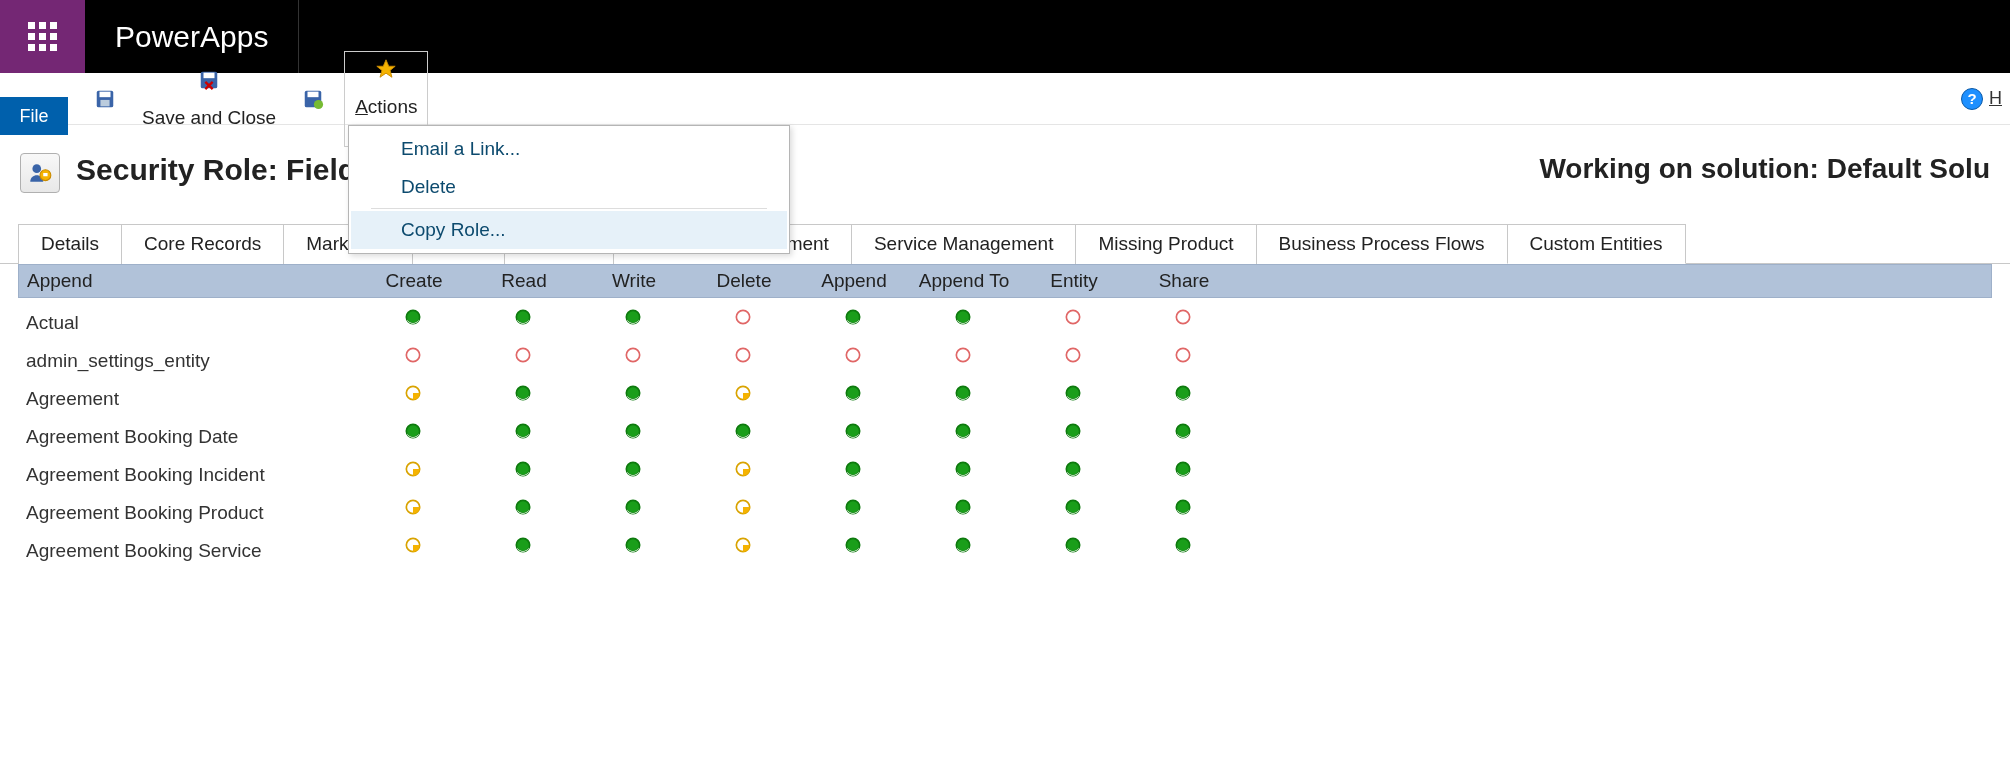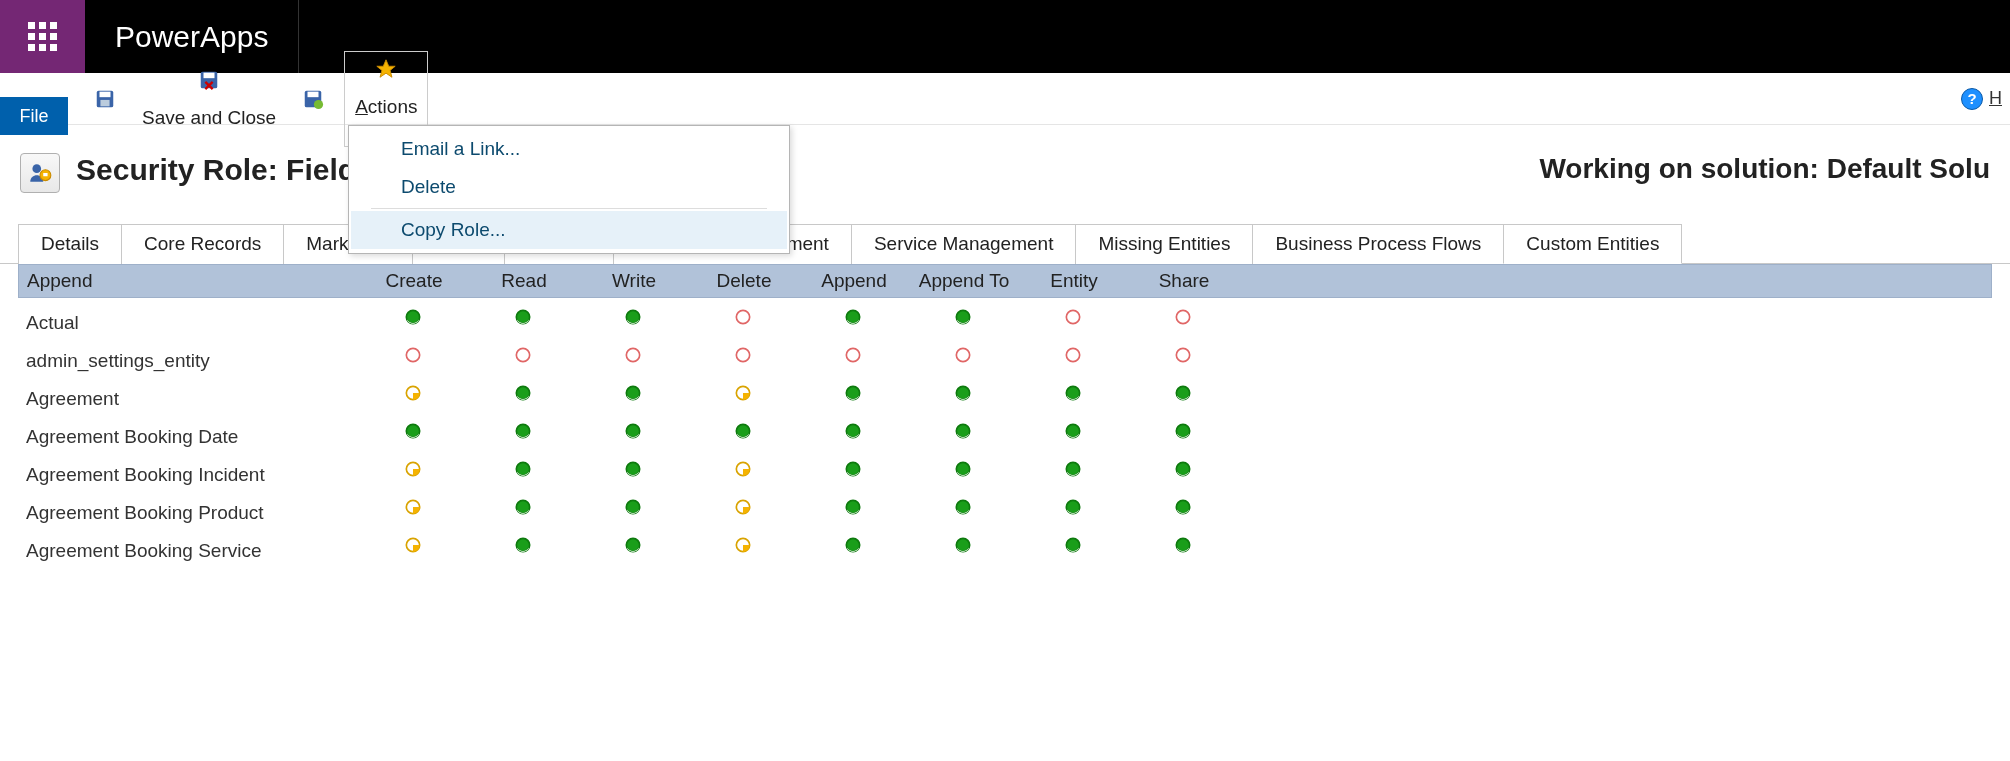--- a/index.html
+++ b/index.html
@@ -267,21 +267,21 @@
 </div>
 
 <div class="tabs" id="tabs">
     <div class="tab">Details</div>
     <div class="tab">Core Records</div>
     <div class="tab">Marketing</div>
     <div class="tab">Sales</div>
     <div class="tab">Service</div>
     <div class="tab">Business Management</div>
     <div class="tab">Service Management</div>
-    <div class="tab">Missing Entities</div>
+    <div class="tab">Missing Product</div>
     <div class="tab">Business Process Flows</div>
     <div class="tab active">Custom Entities</div>
   </div>
 
 <div class="grid-wrap">
   <div class="grid-header" id="grid-header">
       <div class="h0">Append</div>
       <div>Create</div>
       <div>Read</div>
       <div>Write</div>

